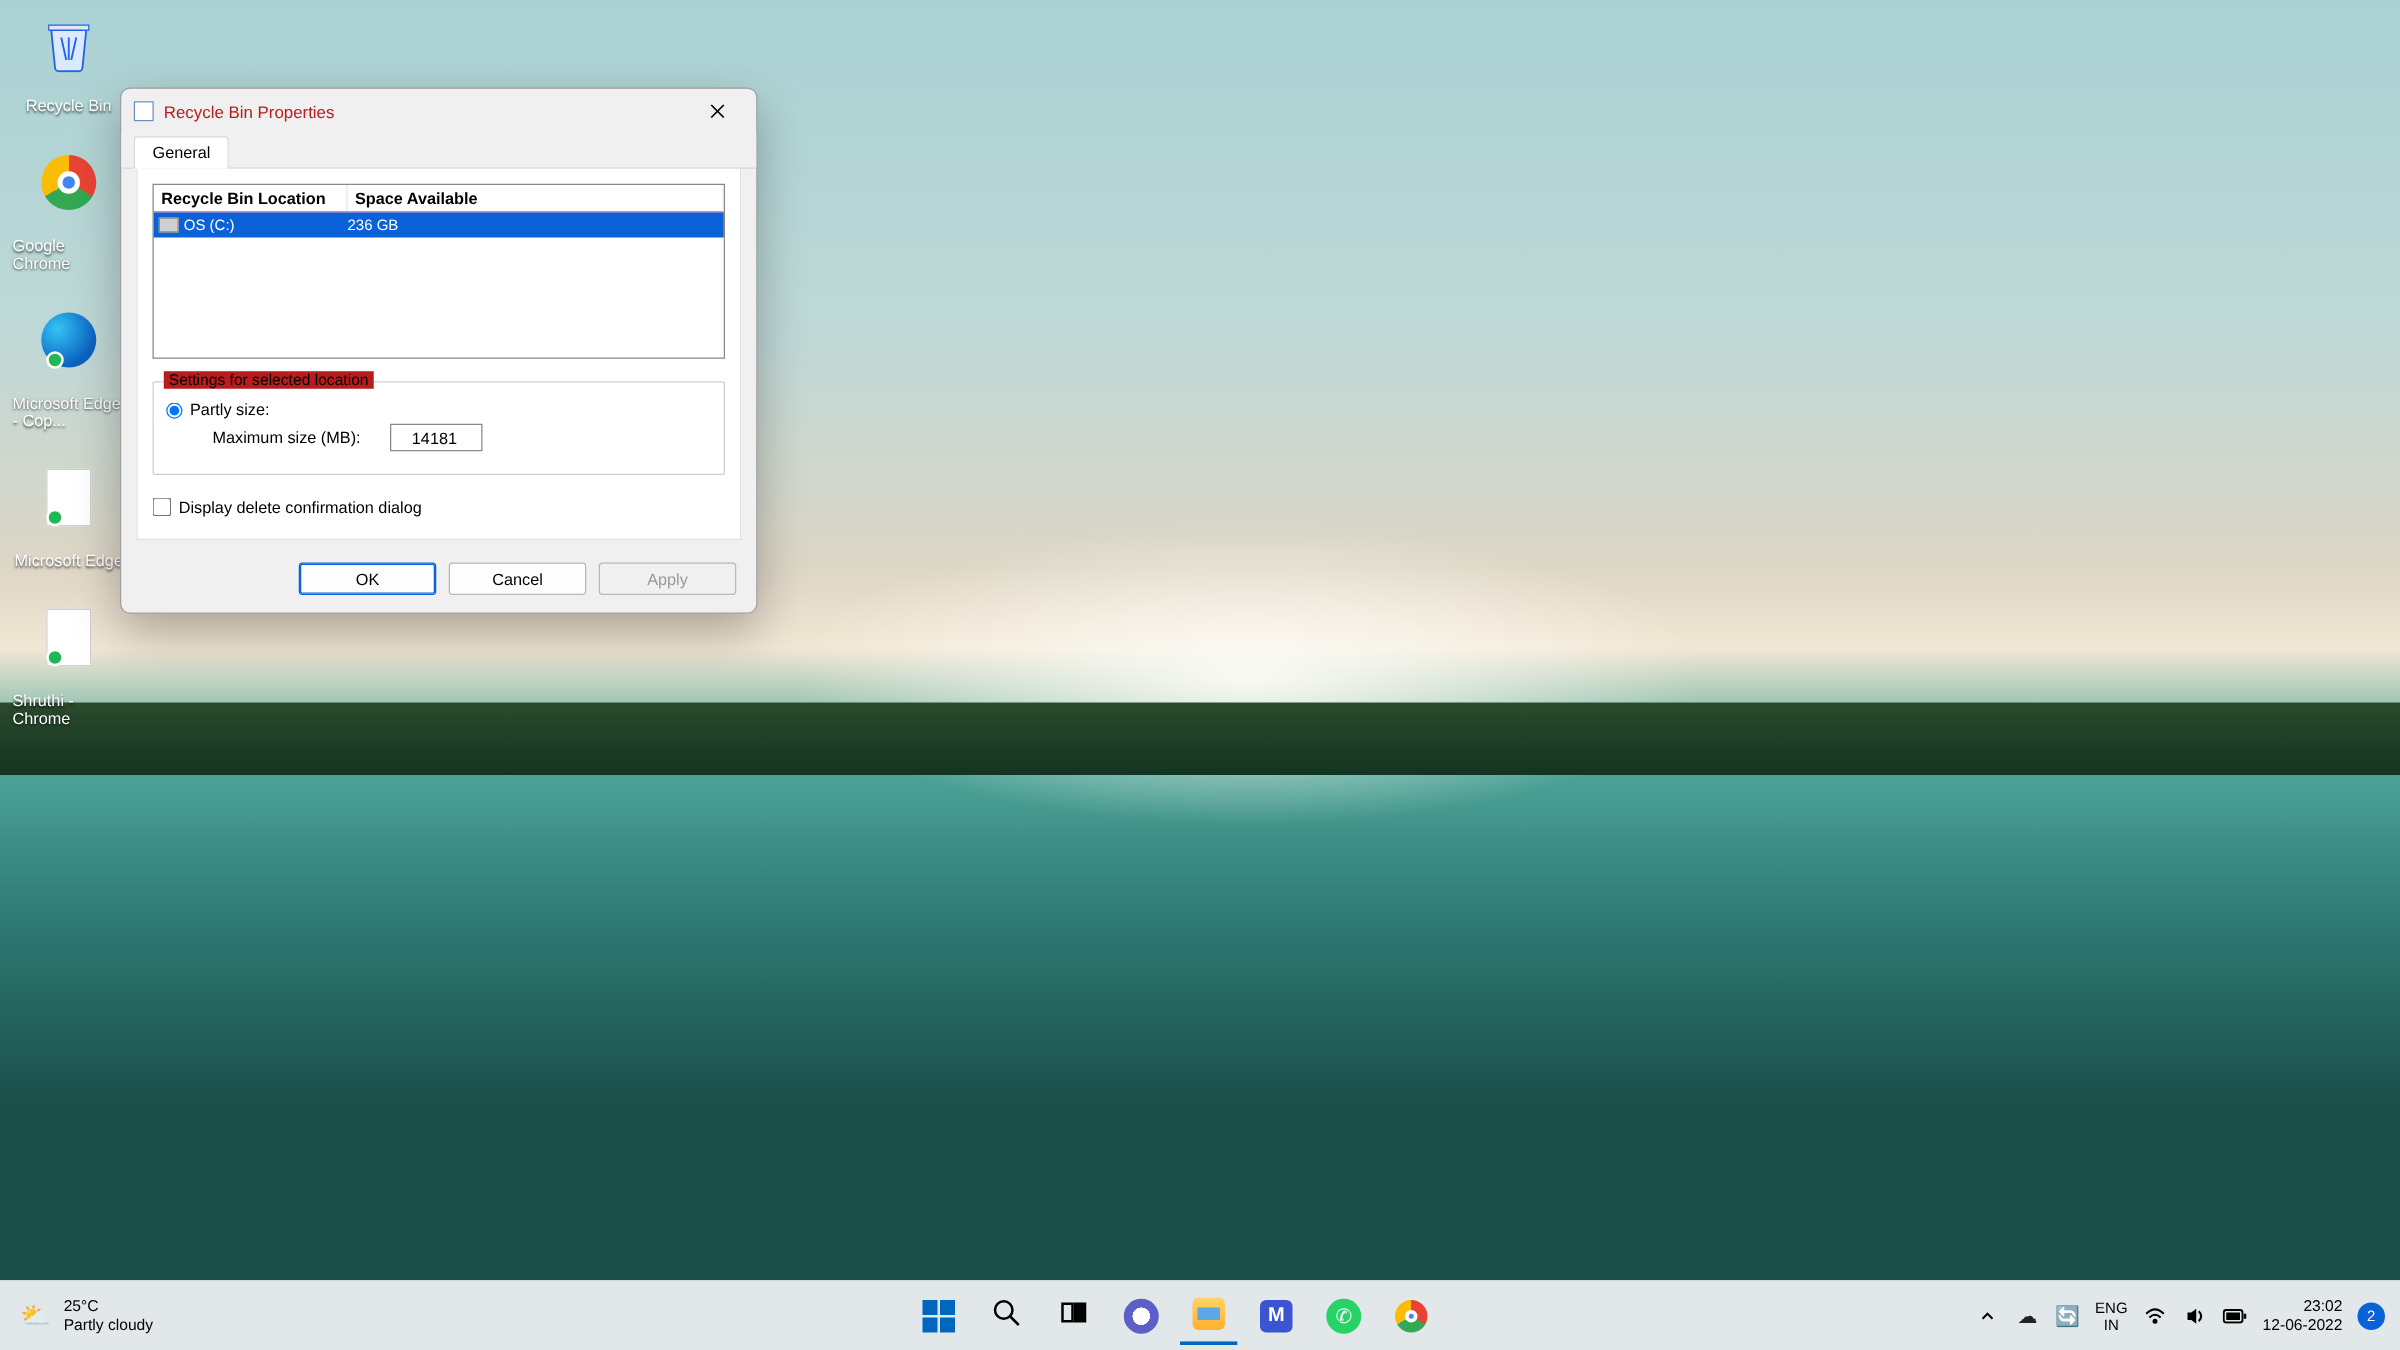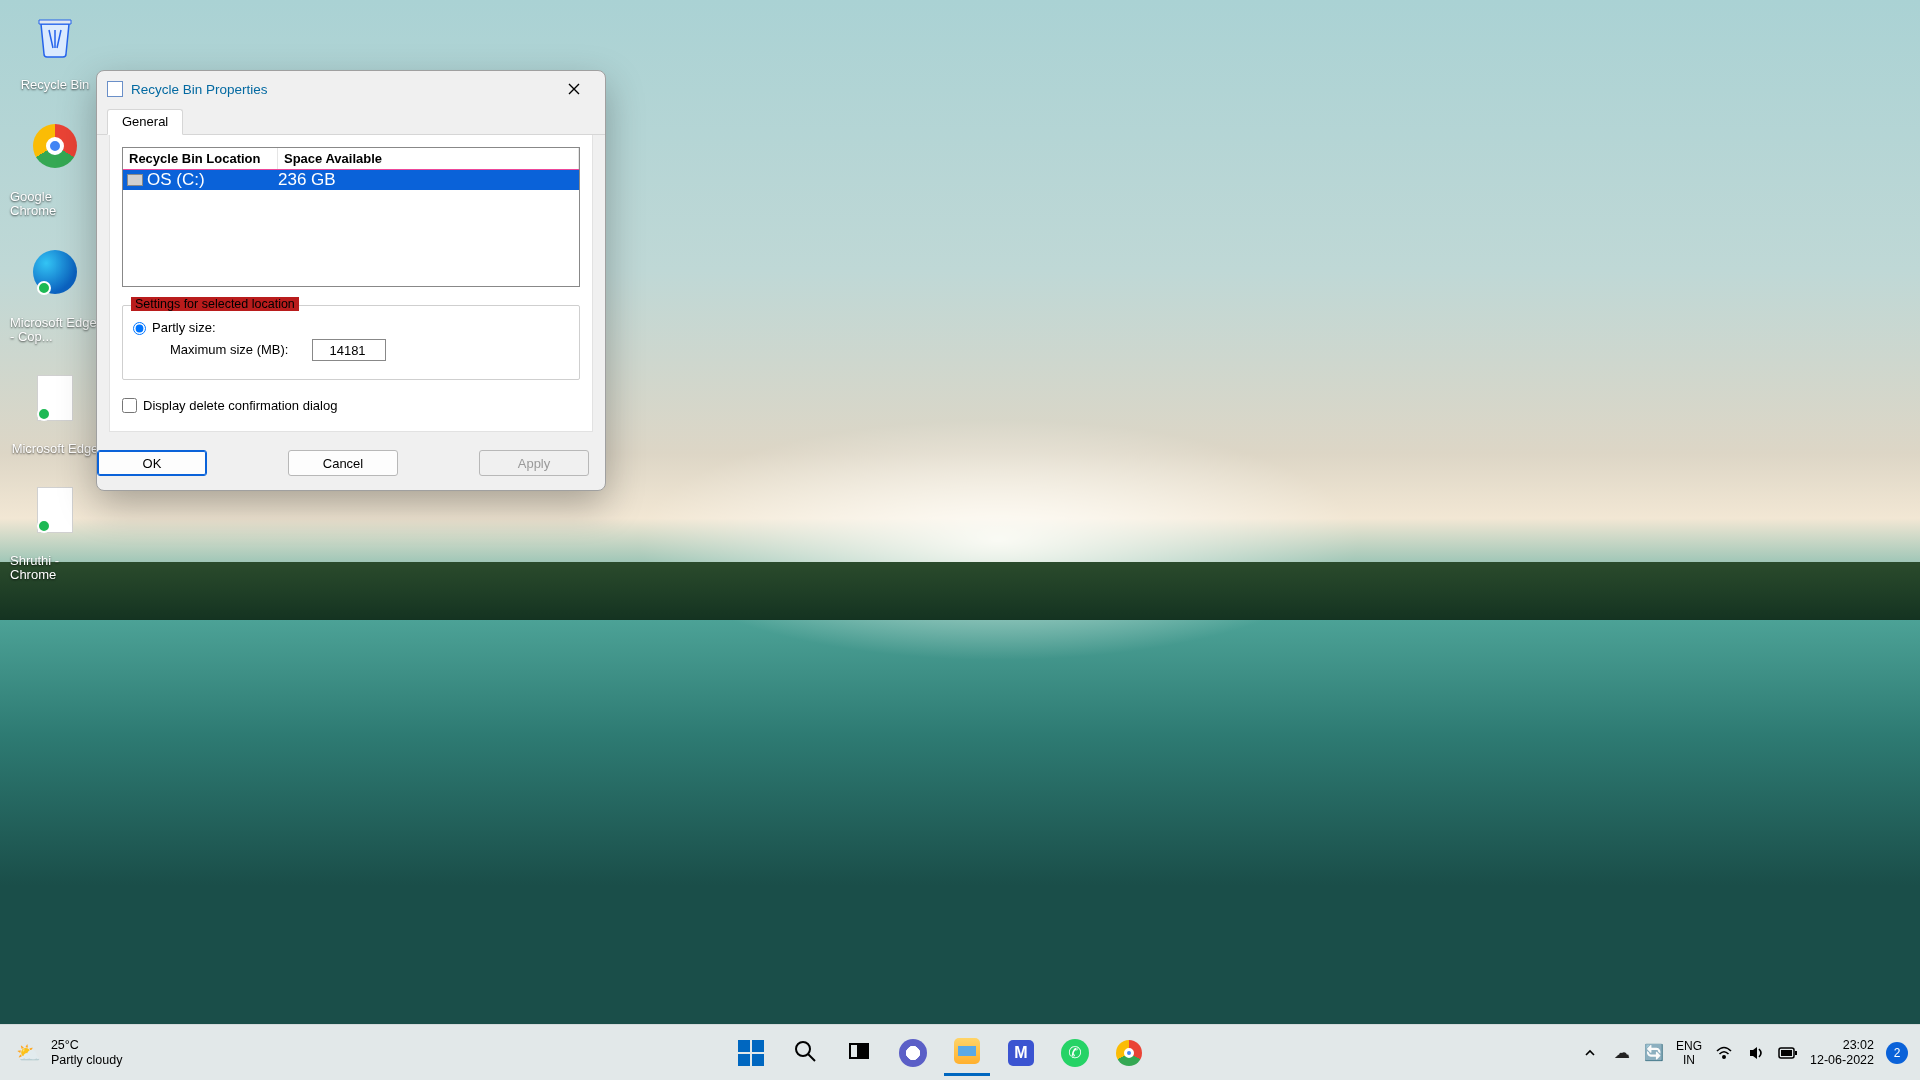--- a/index.html
+++ b/index.html
@@ -28,50 +28,50 @@
 .badge { position: absolute; margin-left: -22px; margin-top: 32px; width: 14px; height: 14px; border-radius: 50%; background: #1db954; border: 2px solid #fff; }
 
 
 .dialog {
   position: absolute; left: 96px; top: 70px; width: 510px;
   background: #f0f0f0; border: 1px solid #a0a0a0; border-radius: 8px;
   box-shadow: 0 14px 38px rgba(0,0,0,.28);
 }
 .titlebar { display: flex; align-items: center; height: 36px; padding: 0 8px 0 10px; }
 .titlebar .tic { width: 16px; height: 16px; background: #fff; border: 1px solid #6a8fc8; margin-right: 8px; }
-.titlebar .ttx { font-size: 13.5px; color: #0369a1; flex: 1; }
+.titlebar .ttx { font-size: 13.5px; color: #b91c1c; flex: 1; }
 .titlebar .close { width: 46px; height: 30px; display: flex; align-items: center; justify-content: center; border-radius: 4px; }
 .titlebar .close svg { width: 12px; height: 12px; }
 
 .tabstrip { height: 28px; display: flex; align-items: flex-end; padding-left: 10px; border-bottom: 1px solid #d6d6d6; background: #f0f0f0; }
 .tab { padding: 4px 14px 5px; font-size: 13px; background: #fff; border: 1px solid #d6d6d6; border-bottom: 1px solid #fff; border-radius: 3px 3px 0 0; position: relative; top: 1px; }
 
 .panel { background: #fff; margin: 0 12px 10px 12px; padding: 12px 12px 18px 12px; border: 1px solid #e2e2e2; border-top: none; }
 
 .listbox { border: 1px solid #888; height: 140px; background: #fff; }
 .lhead { display: flex; font-size: 13px; border-bottom: 1px solid #ec4899; font-weight: bold; }
 .lhead > div { padding: 3px 6px; border-right: 1px solid #e5e5e5; }
 .lc-loc { width: 155px; } .lc-spc { flex: 1; }
-.lrow { display: flex; font-size: 17px; align-items: center; background: #0a62d9; color: #fff; height: 20px; }
+.lrow { display: flex; font-size: 12px; align-items: center; background: #0a62d9; color: #fff; height: 20px; }
 .lrow .drv-ico { width: 16px; height: 12px; background: #d0d0d0; border: 1px solid #888; margin: 0 4px 0 2px; }
 .lrow > div { padding: 0 6px 0 0; }
 .lrow .lc-loc { width: 155px; padding-left: 2px; display: flex; align-items: center; }
 
 .group { border: 1px solid #cfcfcf; border-radius: 2px; margin-top: 18px; padding: 10px 10px 14px 10px; position: relative; }
 .group .legend { position: absolute; top: -9px; left: 8px; background: #b91c1c; padding: 0 4px; font-size: 12.5px; }
 .radio-row { display: flex; align-items: flex-start; padding: 4px 0; font-size: 13px; }
 .radio-row input { margin: 2px 6px 0 0; }
 .radio-block { flex: 1; }
 .subrow { display: flex; align-items: center; margin-top: 2px; margin-left: 18px; gap: 24px; font-size: 13px; }
 .subrow input[type=text] { width: 74px; height: 22px; border: 1px solid #888; padding: 0 16px; font-size: 13px; }
 
 .chk-row { display: flex; align-items: center; font-size: 13px; margin-top: 18px; }
 .chk-row input { width: 15px; height: 15px; margin-right: 6px; }
 
-.dlgbtns { display: flex; justify-content: space-between; padding: 8px 16px 14px 0; }
+.dlgbtns { display: flex; justify-content: flex-end; gap: 10px; padding: 8px 16px 14px 0; }
 .dlgbtns button { min-width: 110px; height: 26px; font-size: 13px; border: 1px solid #b8b8b8; background: #fdfdfd; border-radius: 3px; cursor: pointer; }
 .dlgbtns button.default { border-color: #0a62d9; box-shadow: 0 0 0 1px #0a62d9 inset; }
 .dlgbtns button.disabled { color: #9a9a9a; background: #f0f0f0; cursor: default; }
 
 
 .taskbar { position: absolute; left: 0; right: 0; bottom: 0; height: 56px; background: rgba(243,245,247,.92); backdrop-filter: blur(6px); border-top: 1px solid rgba(0,0,0,.06); display: flex; align-items: center; }
 .tb-left { display: flex; align-items: center; gap: 10px; padding-left: 16px; width: 300px; }
 .weather-ico { font-size: 20px; }
 .weather-txt { display: flex; flex-direction: column; font-size: 12.5px; line-height: 15px; }
 .tb-center { flex: 1; display: flex; justify-content: center; gap: 8px; }

